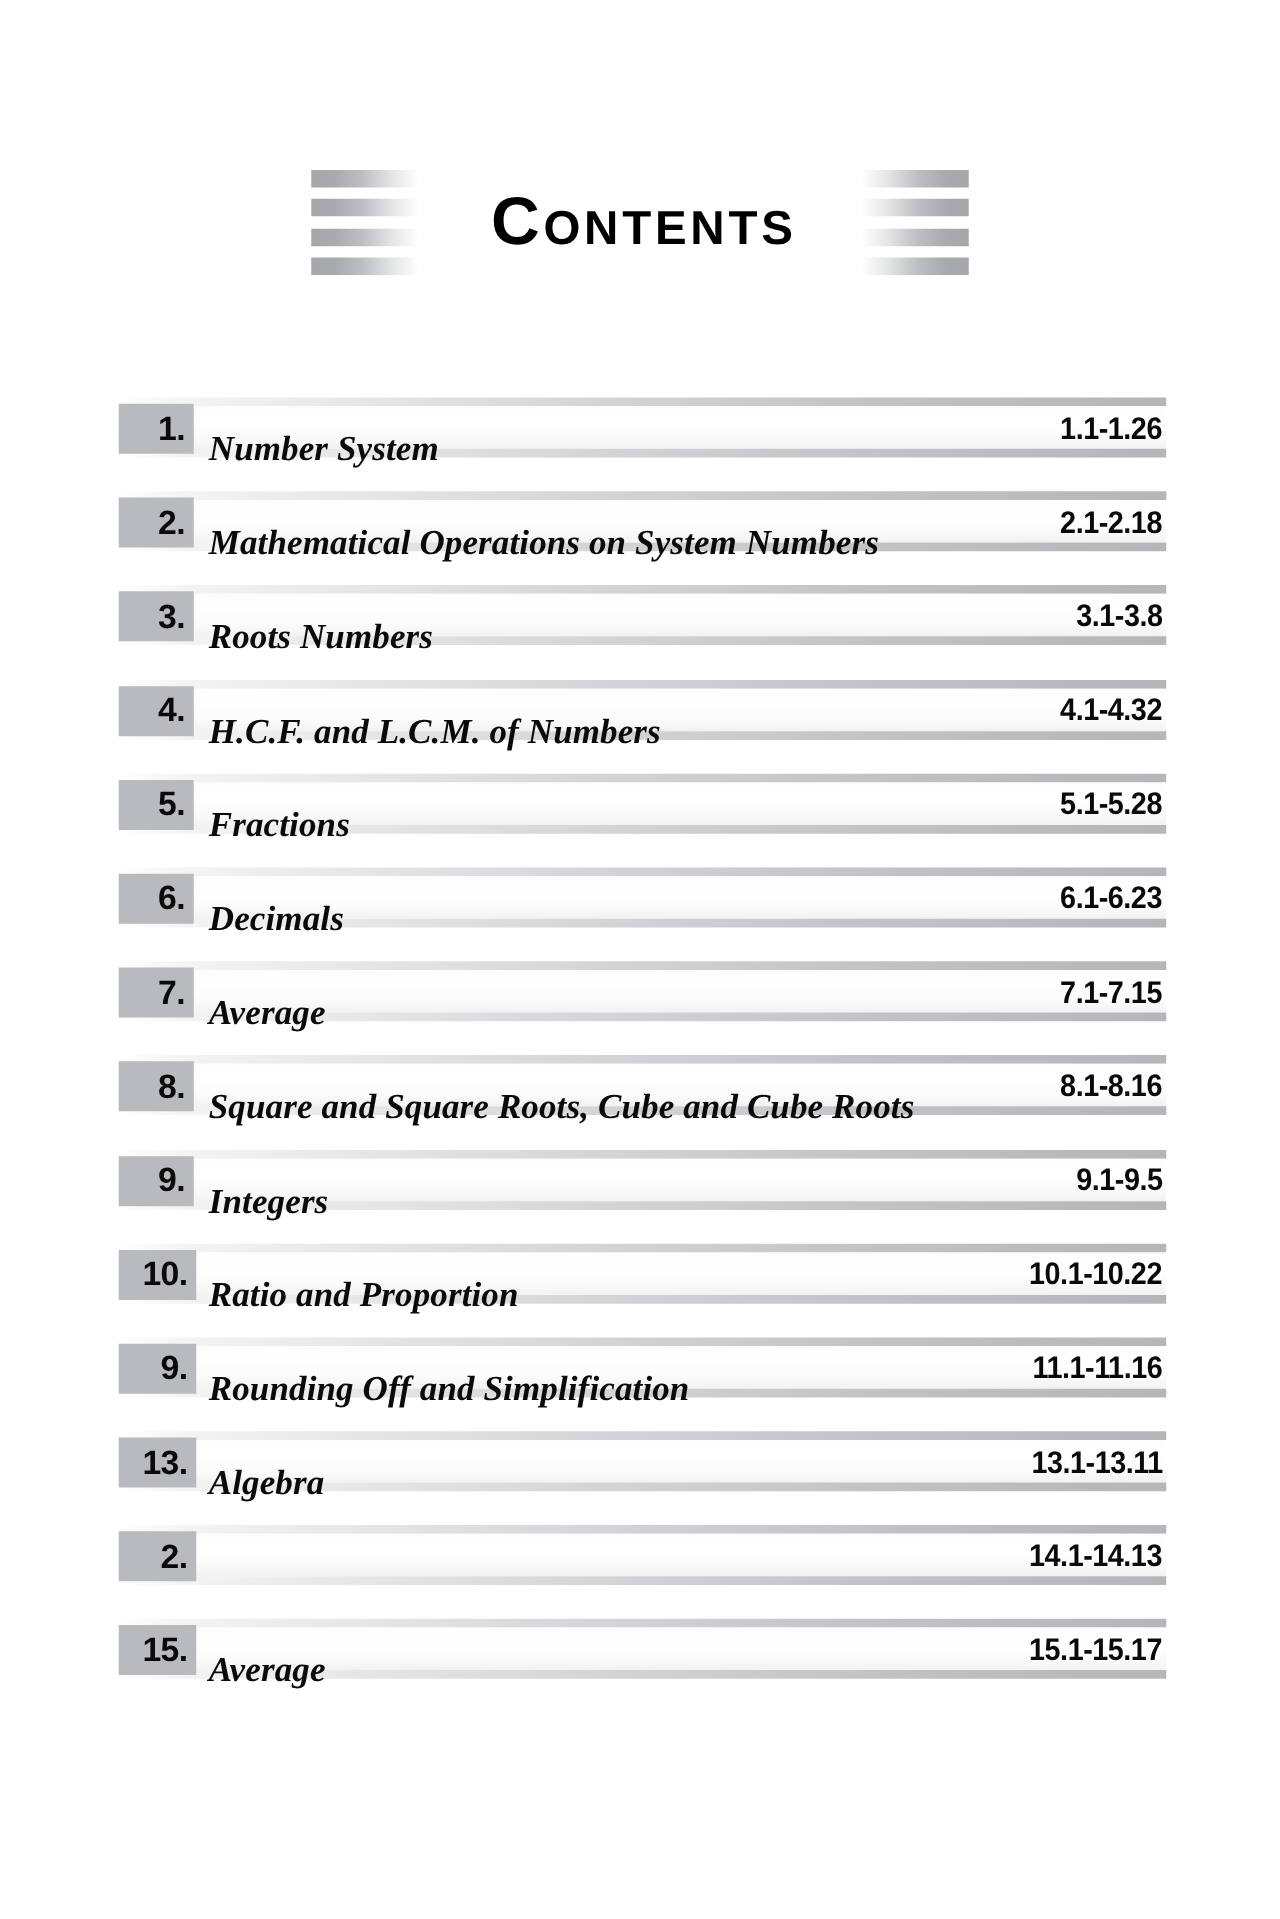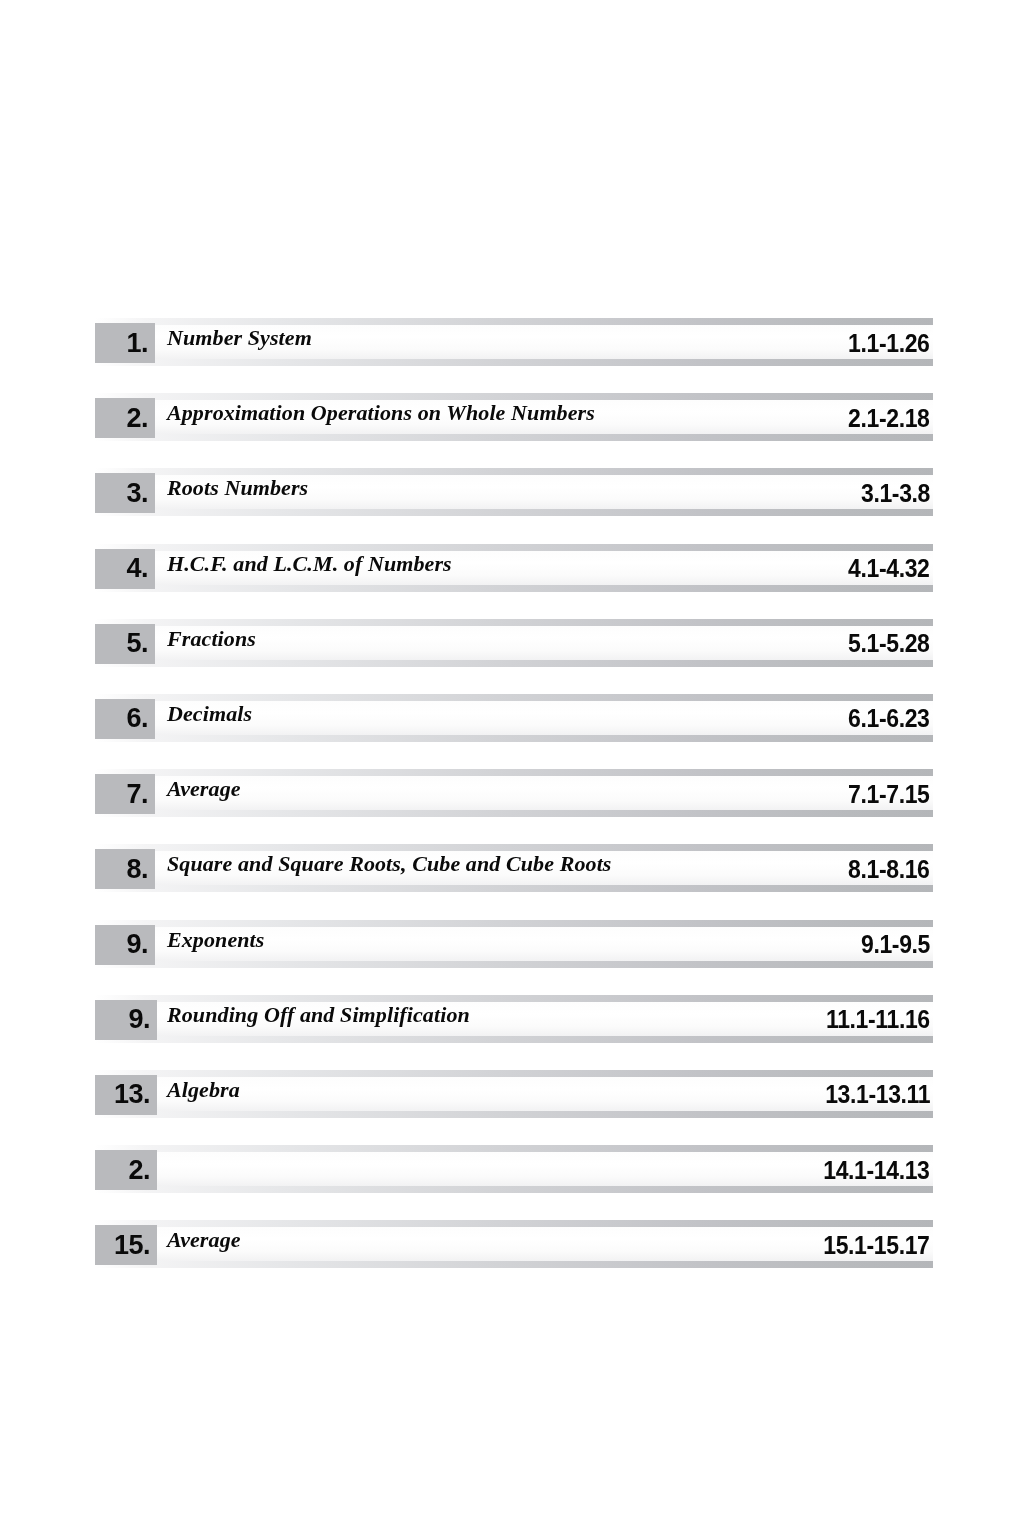--- a/index.html
+++ b/index.html
@@ -139,28 +139,28 @@
     font-size: 27px;
     line-height: 1;
     color: #0a0a0a;
     letter-spacing: -0.5px;
   }
 
   
   .chap-title {
     position: absolute;
     left: 72px;
-    top: 0;
+    top: 22px;
     height: 40px;
     display: flex;
     align-items: center;
     font-family: "Liberation Serif", "DejaVu Serif", serif;
     font-style: italic;
     font-weight: bold;
-    font-size: 22px;
+    font-size: 28px;
     line-height: 1;
     color: #0a0a0a;
     letter-spacing: 0.1px;
     white-space: nowrap;
   }
 
   
   .pages {
     position: absolute;
     right: 3px;
@@ -177,20 +177,39 @@
     white-space: nowrap;
     transform: scaleX(0.92);
     transform-origin: right center;
   }
 </style>
 </head>
 <body>
 
 <div class="page">
 
+  <div class="header">
+
+    <div class="deco deco-left">
+      <div class="bar"></div>
+      <div class="bar"></div>
+      <div class="bar"></div>
+      <div class="bar"></div>
+    </div>
+
+    <div class="title">Contents</div>
+
+    <div class="deco deco-right">
+      <div class="bar"></div>
+      <div class="bar"></div>
+      <div class="bar"></div>
+      <div class="bar"></div>
+    </div>
+
+  </div>
 
   <div class="toc" id="toc-list">
       <div class="toc-row">
         <div class="band">
           <div class="rule rule-top"></div>
           <div class="band-body"></div>
           <div class="rule rule-bottom"></div>
         </div>
         <div class="num-box">
           <span class="num-text">1.</span>
@@ -200,21 +219,21 @@
       </div>
       <div class="toc-row">
         <div class="band">
           <div class="rule rule-top"></div>
           <div class="band-body"></div>
           <div class="rule rule-bottom"></div>
         </div>
         <div class="num-box">
           <span class="num-text">2.</span>
         </div>
-        <div class="chap-title">Approximation Operations on Whole Numbers</div>
+        <div class="chap-title">Mathematical Operations on System Numbers</div>
         <div class="pages">2.1-2.18</div>
       </div>
       <div class="toc-row">
         <div class="band">
           <div class="rule rule-top"></div>
           <div class="band-body"></div>
           <div class="rule rule-bottom"></div>
         </div>
         <div class="num-box">
           <span class="num-text">3.</span>
@@ -284,22 +303,34 @@
       </div>
       <div class="toc-row">
         <div class="band">
           <div class="rule rule-top"></div>
           <div class="band-body"></div>
           <div class="rule rule-bottom"></div>
         </div>
         <div class="num-box">
           <span class="num-text">9.</span>
         </div>
-        <div class="chap-title">Exponents</div>
+        <div class="chap-title">Integers</div>
         <div class="pages">9.1-9.5</div>
+      </div>
+      <div class="toc-row">
+        <div class="band">
+          <div class="rule rule-top"></div>
+          <div class="band-body"></div>
+          <div class="rule rule-bottom"></div>
+        </div>
+        <div class="num-box wide">
+          <span class="num-text">10.</span>
+        </div>
+        <div class="chap-title">Ratio and Proportion</div>
+        <div class="pages">10.1-10.22</div>
       </div>
       <div class="toc-row">
         <div class="band">
           <div class="rule rule-top"></div>
           <div class="band-body"></div>
           <div class="rule rule-bottom"></div>
         </div>
         <div class="num-box wide">
           <span class="num-text">9.</span>
         </div>

